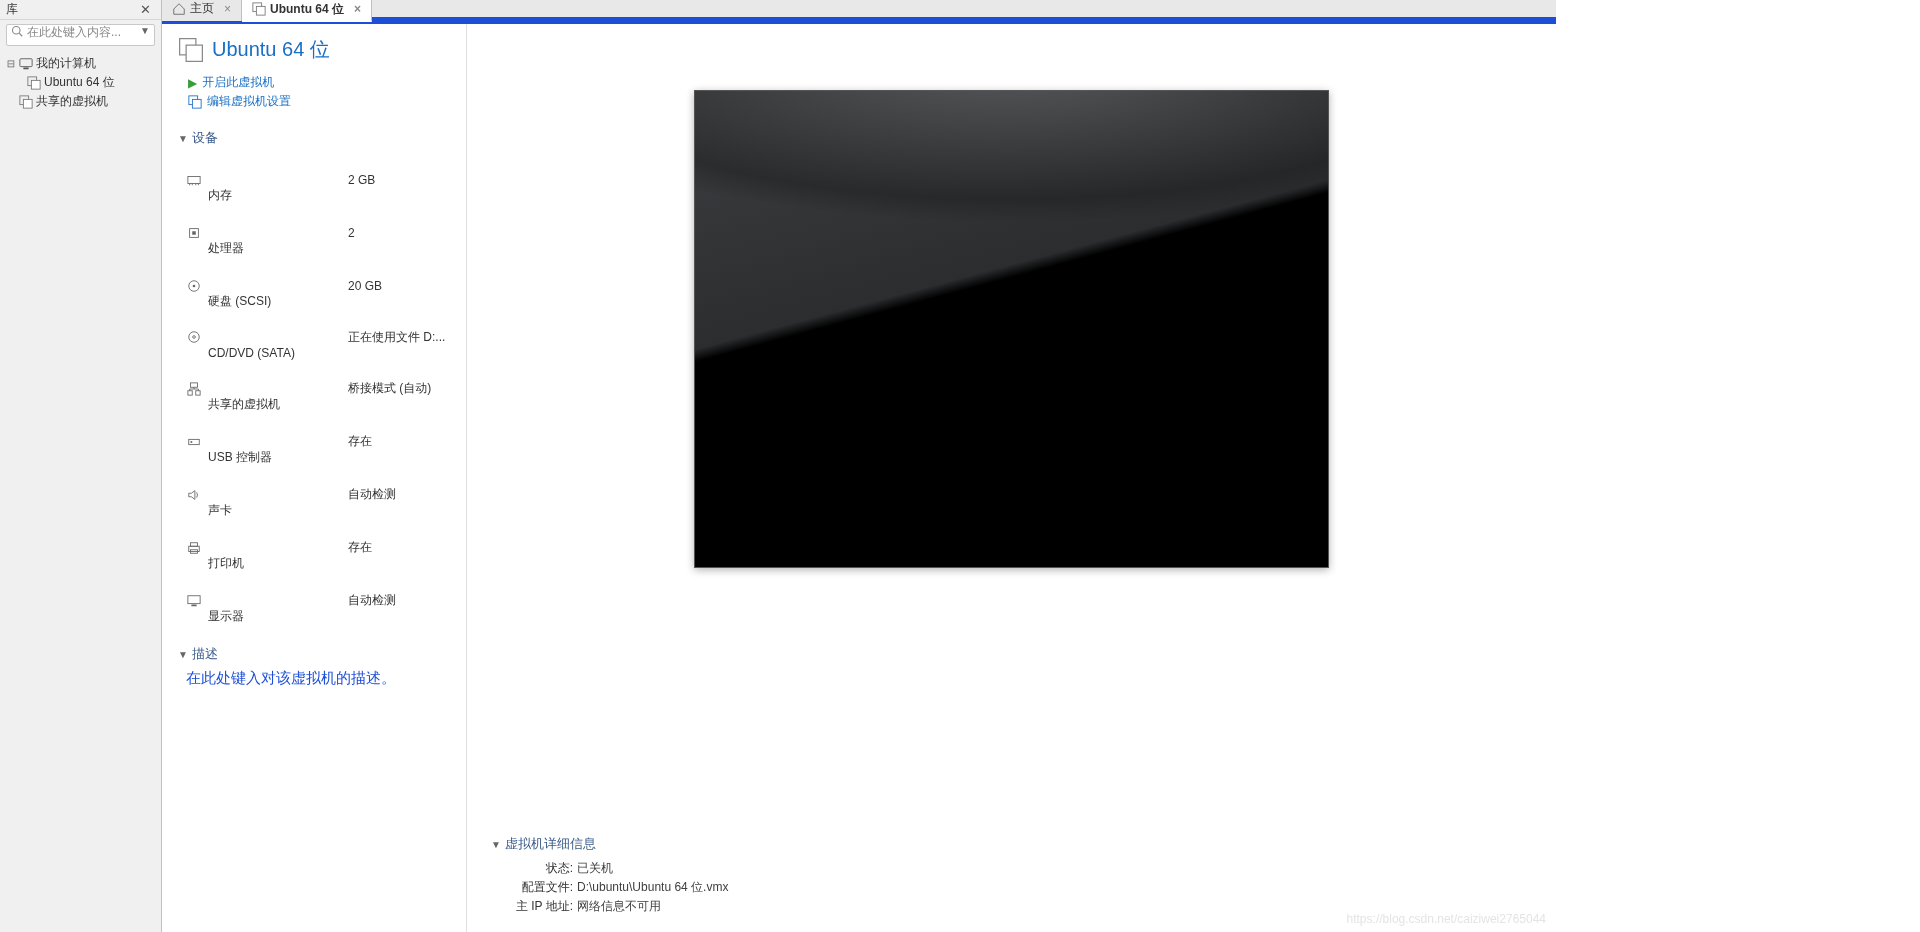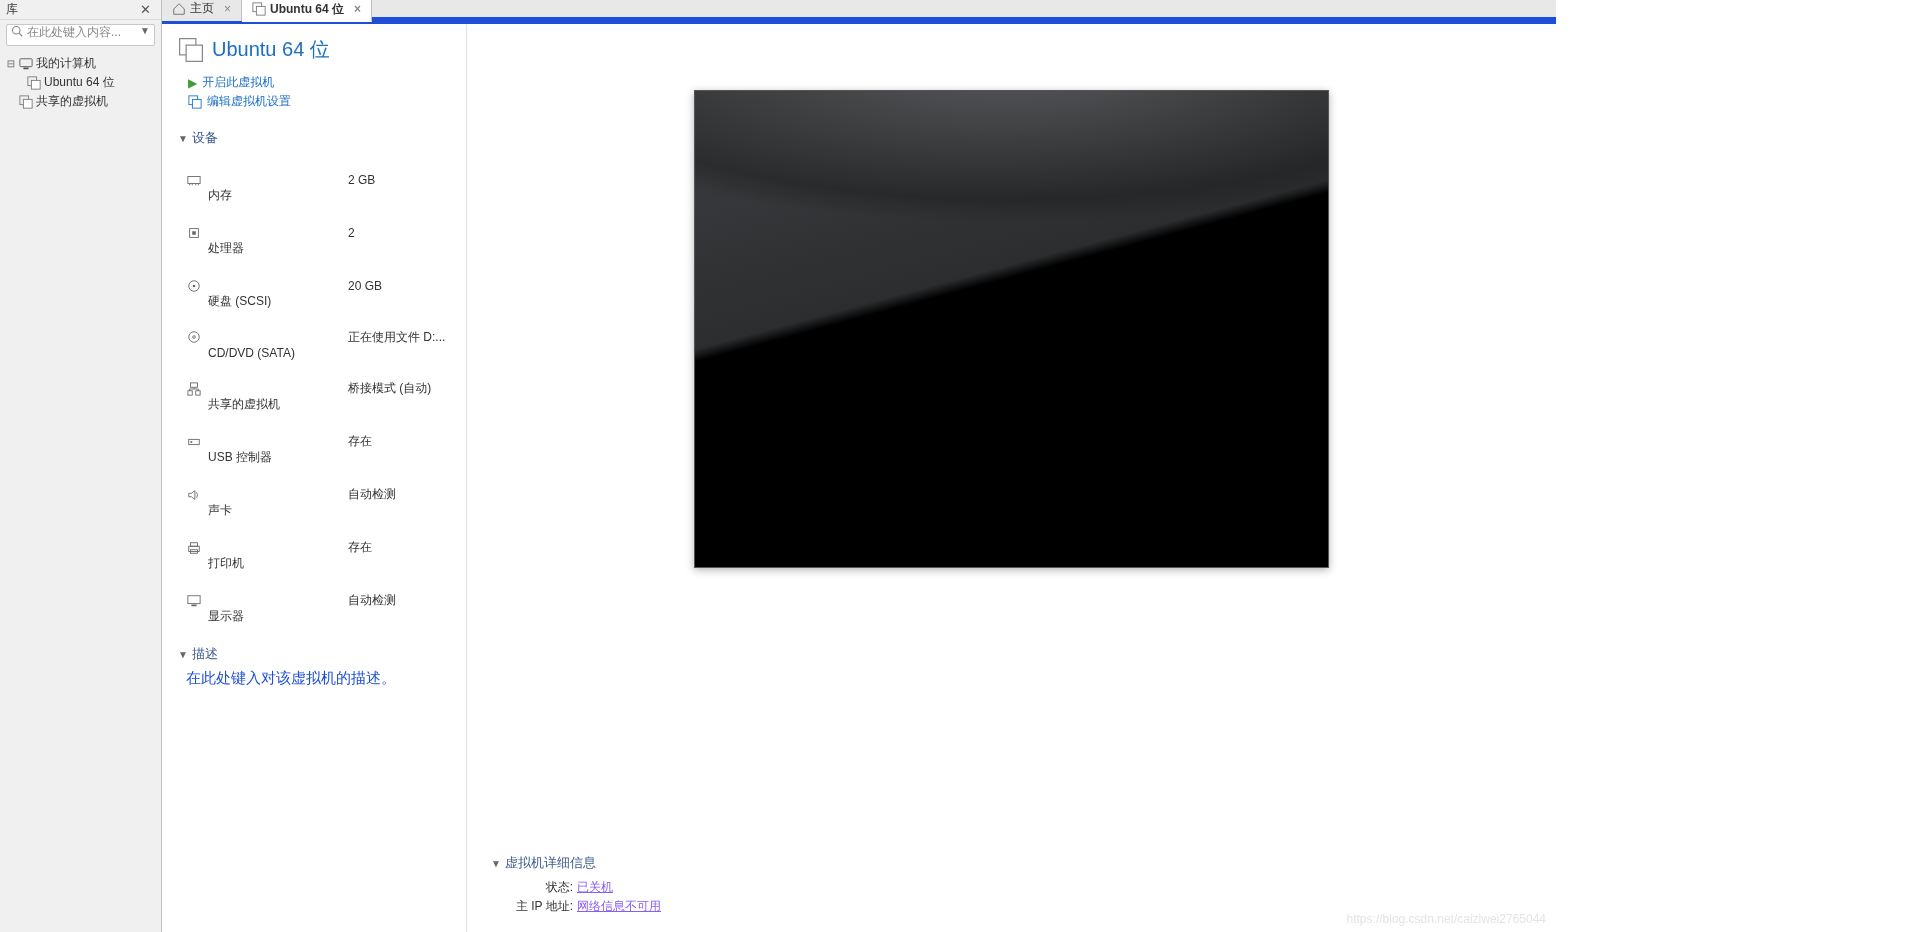--- a/index.html
+++ b/index.html
@@ -55,21 +55,21 @@
 
 .preview-wrap { flex: 1; display: flex; align-items: flex-start; justify-content: center; padding-top: 50px; }
 .vm-preview { width: 635px; height: 478px; background: linear-gradient(165deg, #3d3f42 0%, #2b2d2f 40%, #000 42%, #000 100%); box-shadow: 0 2px 8px rgba(0,0,0,0.3); border: 1px solid #555; position: relative; overflow: hidden; }
 .vm-preview::before { content: ''; position: absolute; top: 0; left: 0; right: 0; height: 60%; background: radial-gradient(ellipse 120% 80% at 50% -10%, rgba(90,92,95,0.9), rgba(30,30,30,0.5) 60%, transparent 70%); }
 
 
 .vm-details { margin-top: 20px; margin-left: 8px; }
 .details-header { display: flex; align-items: center; gap: 4px; color: #3a5a8a; font-size: 13px; margin-bottom: 6px; cursor: pointer; }
 .detail-row { display: flex; font-size: 12px; padding: 1px 0; }
 .detail-label { width: 82px; text-align: right; font-weight: normal; color: #333; margin-right: 4px; }
-.detail-value { color: #8b5cf6; text-decoration: underline; }
+.detail-value { color: #404040; }
 
 .watermark { position: absolute; bottom: 6px; right: 10px; color: #e4e4e4; font-size: 12px; pointer-events: none; }
 
 svg { display: block; }
 </style>
 </head>
 <body>
 
 <div class="container">
 
@@ -295,20 +295,24 @@
         <div class="vm-details">
           <div class="details-header">
             <span class="section-chevron">▼</span>
             <span>虚拟机详细信息</span>
           </div>
           <div class="detail-row">
             <span class="detail-label">状态:</span>
             <span class="detail-value">已关机</span>
           </div>
           <div class="detail-row">
+            <span class="detail-label">配置文件:</span>
+            <span class="detail-value">D:\ubuntu\Ubuntu 64 位.vmx</span>
+          </div>
+          <div class="detail-row">
             <span class="detail-label">主 IP 地址:</span>
             <span class="detail-value">网络信息不可用</span>
           </div>
         </div>
 
         <div class="watermark">https://blog.csdn.net/caiziwei2765044</div>
       </div>
     </div>
   </div>
 </div>

